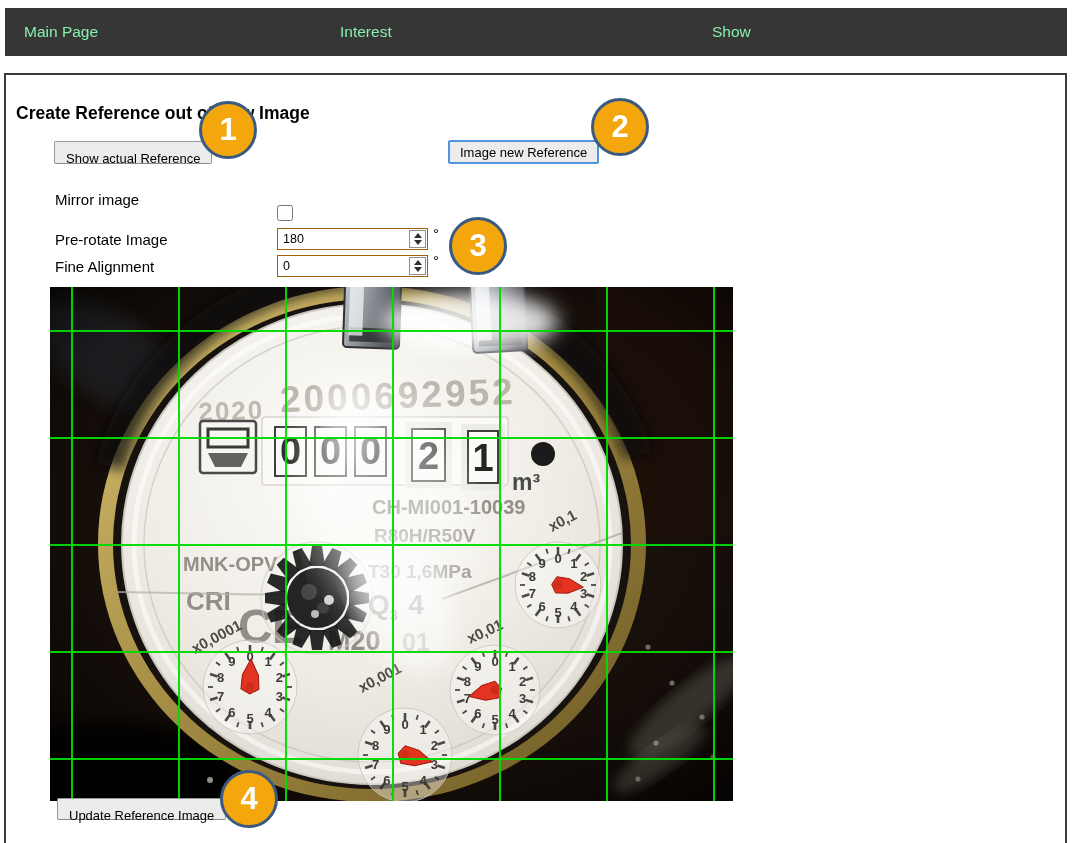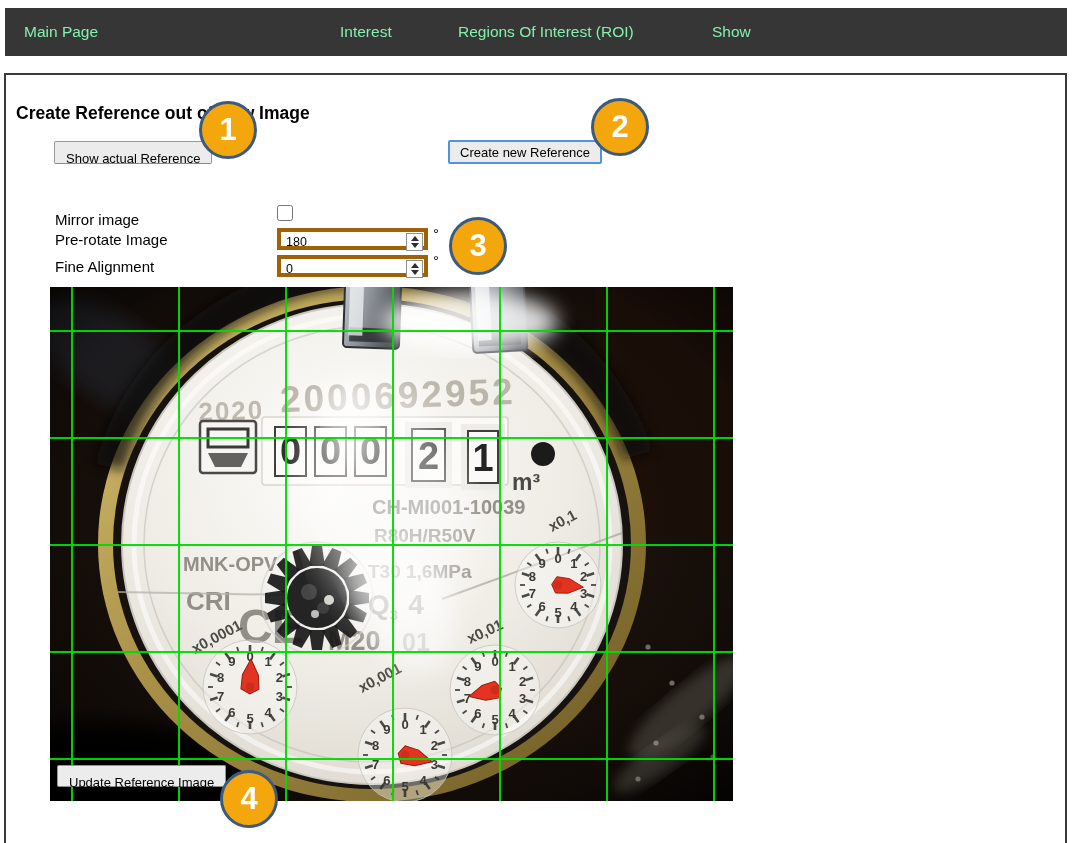--- a/index.html
+++ b/index.html
@@ -15,21 +15,21 @@
   .content{position:absolute;left:4px;top:73px;width:1063px;height:780px;
     border:2px solid #3a3a3a;background:#fff;box-sizing:border-box;}
   .title{position:absolute;left:10px;top:28px;font-size:17.5px;font-weight:bold;color:#000;}
   .btn{position:absolute;font-size:13px;color:#000;background:#ececec;
     border:1px solid #979797;border-bottom-color:#8a8a8a;border-radius:2px;
     padding:9px 11px;height:23px;box-sizing:border-box;line-height:15px;cursor:pointer;
     font-family:"Liberation Sans",sans-serif;}
   .btn-focus{border:2px solid #4f94dc;padding:2px 10px;height:24px;}
   .lbl{position:absolute;font-size:15px;color:#000;}
   .chk{position:absolute;width:16px;height:16px;margin:0;accent-color:#fff;cursor:pointer;}
-  .numwrap{position:absolute;width:151px;height:22px;border:4px solid #a16207;background:#fff;
+  .numwrap{position:absolute;width:151px;height:22px;border:1px solid #a16207;background:#fff;
     box-sizing:border-box;}
   .numfield{position:absolute;left:0;top:0;width:128px;height:20px;border:0;outline:0;
     font-size:12.5px;padding:0 0 0 5px;font-family:"Liberation Sans",sans-serif;background:transparent;}
   .spin{position:absolute;right:1px;top:1px;width:17px;height:18px;border:1px solid #8f8f8f;
     background:#fdfdfd;box-sizing:border-box;display:flex;flex-direction:column;
     align-items:center;justify-content:space-evenly;cursor:pointer;}
   .arr-up{width:0;height:0;border-left:4px solid transparent;border-right:4px solid transparent;
     border-bottom:5px solid #2e2e2e;}
   .arr-dn{width:0;height:0;border-left:4px solid transparent;border-right:4px solid transparent;
     border-top:5px solid #2e2e2e;}
@@ -40,34 +40,33 @@
     font-size:31px;font-weight:bold;display:flex;align-items:center;justify-content:center;
     z-index:20;}
   svg{display:block;}
 </style>
 </head>
 <body>
 
 <div class="nav">
   <div class="nav-item" style="left:19px">Main Page</div>
   <div class="nav-item" style="left:335px">Interest</div>
-  <div class="nav-item" style="left:453px">Regions Of Interest (ROI)</div>
   <div class="nav-item" style="left:707px">Show</div>
 </div>
 
 <div class="content">
 
   <div class="title">Create Reference out of Raw Image</div>
 
   <button class="btn" style="left:48px;top:66px">Show actual Reference</button>
 
-  <button class="btn btn-focus" style="left:442px;top:65px">Create new Reference</button>
-
-
-  <div class="lbl" style="left:49px;top:136px">Mirror image</div>
+  <button class="btn btn-focus" style="left:442px;top:65px">Image new Reference</button>
+
+
+  <div class="lbl" style="left:49px;top:116px">Mirror image</div>
   <input type="checkbox" class="chk" style="left: 271px; top: 130px;">
 
   <div class="lbl" style="left:49px;top:156px">Pre-rotate Image</div>
   <div class="numwrap" style="left:271px;top:153px">
     <input class="numfield" value="180" style="">
     <div class="spin">
       <div class="arr-up"></div>
       <div class="arr-dn"></div>
     </div>
   </div>
@@ -375,19 +374,19 @@
         <line x1="557" y1="0" x2="557" y2="514" stroke="#00dc00" stroke-width="2.6" opacity="0.95" shape-rendering="crispEdges"></line>
         <line x1="664" y1="0" x2="664" y2="514" stroke="#00dc00" stroke-width="2.6" opacity="0.95" shape-rendering="crispEdges"></line>
         <line x1="0" y1="44" x2="683" y2="44" stroke="#00dc00" stroke-width="2.6" opacity="0.95" shape-rendering="crispEdges"></line>
         <line x1="0" y1="151" x2="683" y2="151" stroke="#00dc00" stroke-width="2.6" opacity="0.95" shape-rendering="crispEdges"></line>
         <line x1="0" y1="258" x2="683" y2="258" stroke="#00dc00" stroke-width="2.6" opacity="0.95" shape-rendering="crispEdges"></line>
         <line x1="0" y1="365" x2="683" y2="365" stroke="#00dc00" stroke-width="2.6" opacity="0.95" shape-rendering="crispEdges"></line>
         <line x1="0" y1="472" x2="683" y2="472" stroke="#00dc00" stroke-width="2.6" opacity="0.95" shape-rendering="crispEdges"></line>
       </svg>
   </div>
 
-  <button class="btn" style="left:51px;top:690px;height:22px">Update Reference Image</button>
+  <button class="btn" style="left:51px;top:723px;height:22px">Update Reference Image</button>
 
   <div class="badge" style="left:193px;top:26px">1</div>
   <div class="badge" style="left:585px;top:23px">2</div>
   <div class="badge" style="left:443px;top:142px">3</div>
   <div class="badge" style="left:214px;top:695px">4</div>
 </div>
 
 </body></html>

